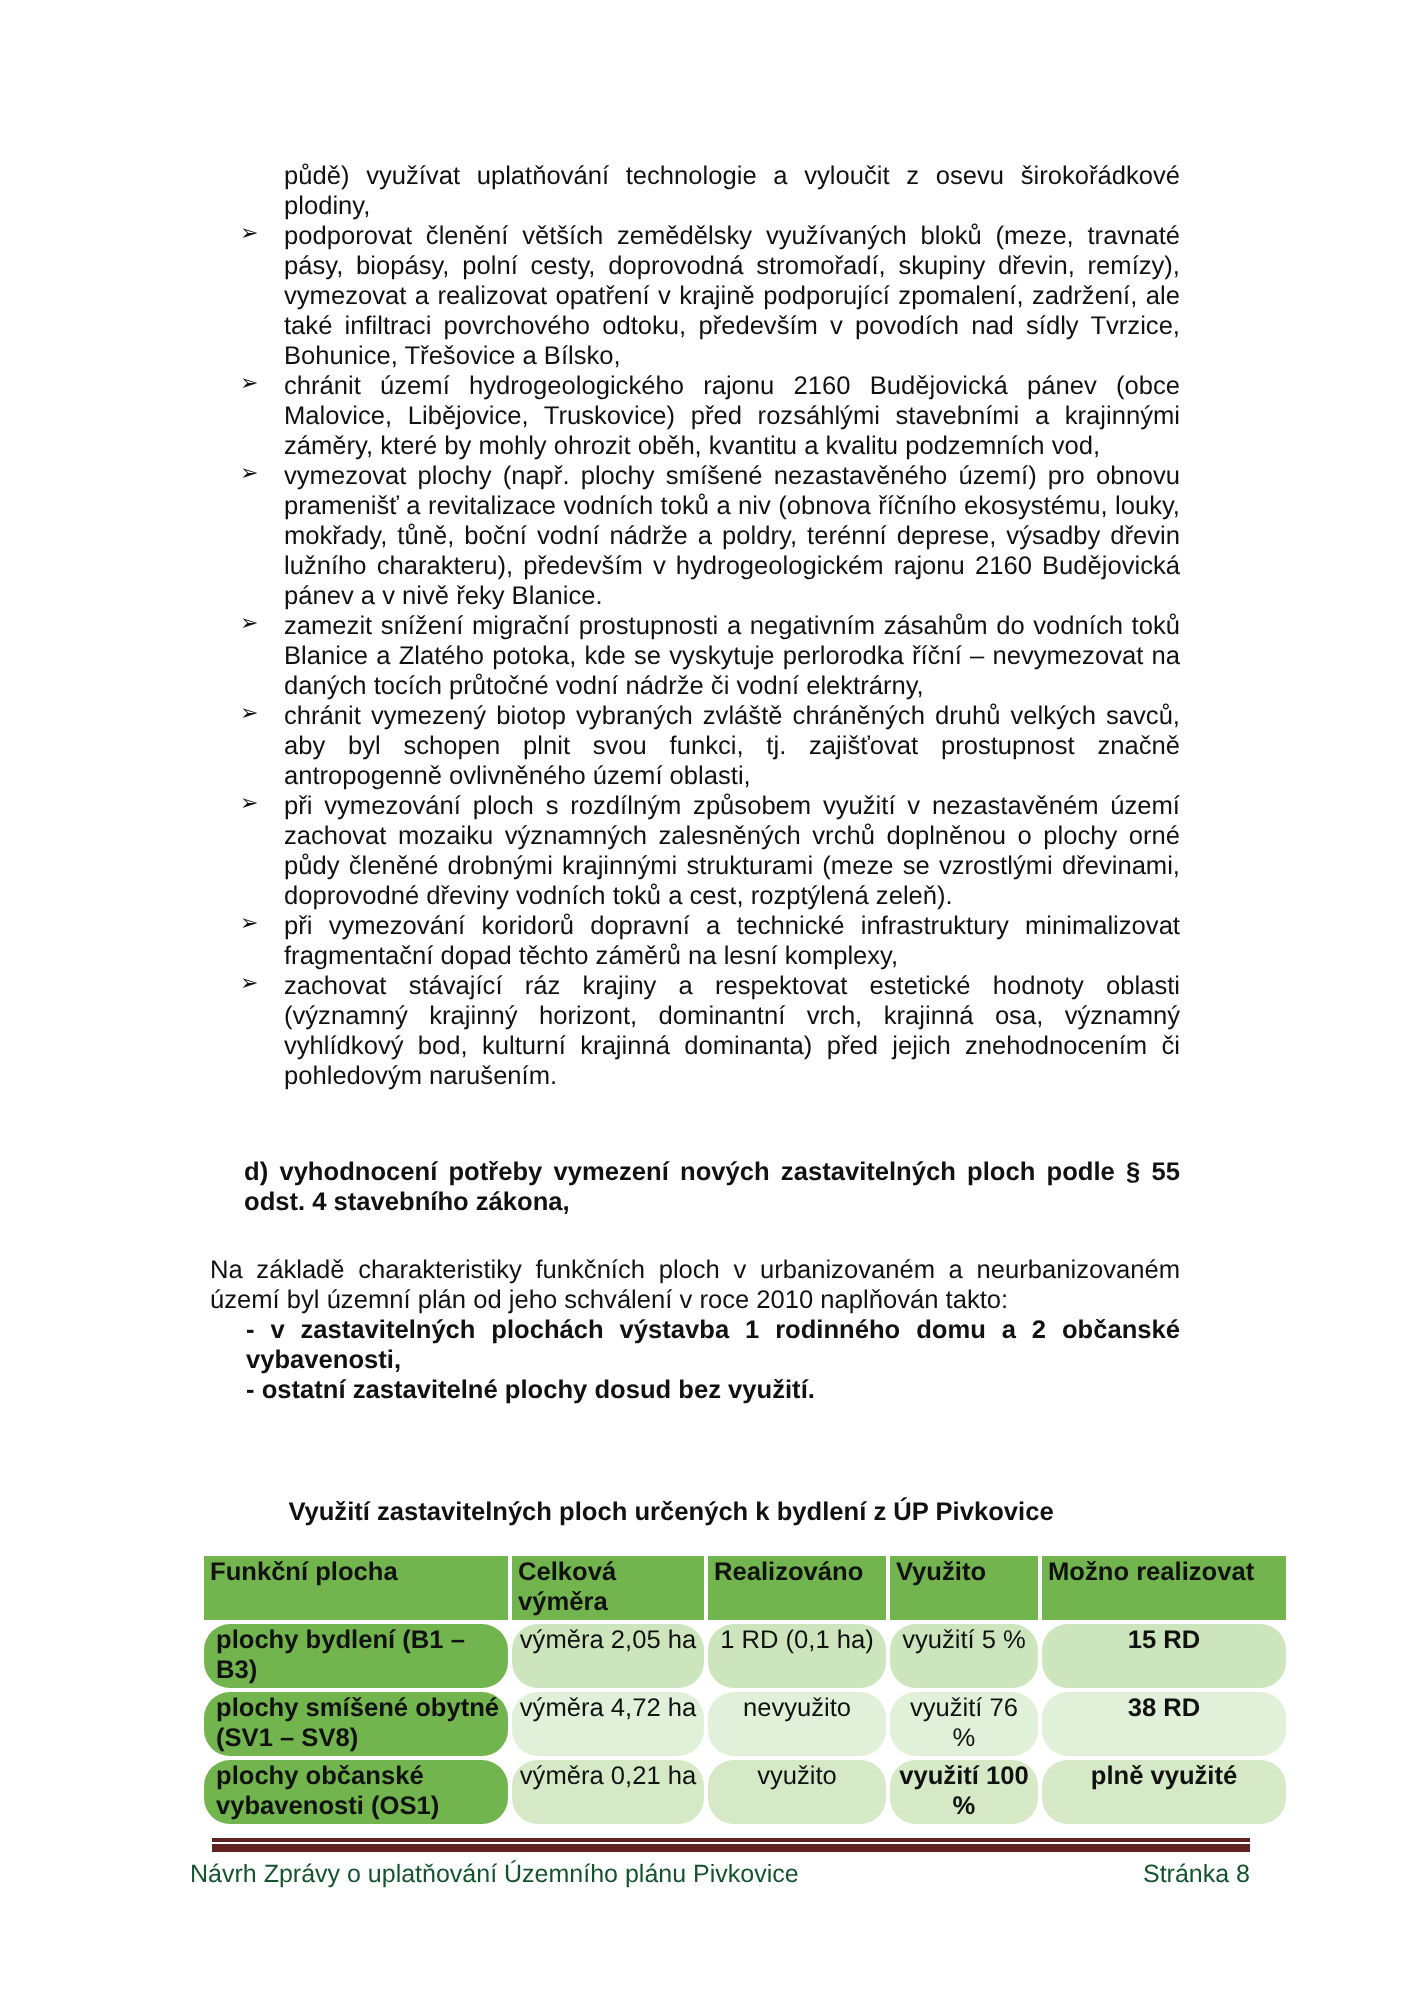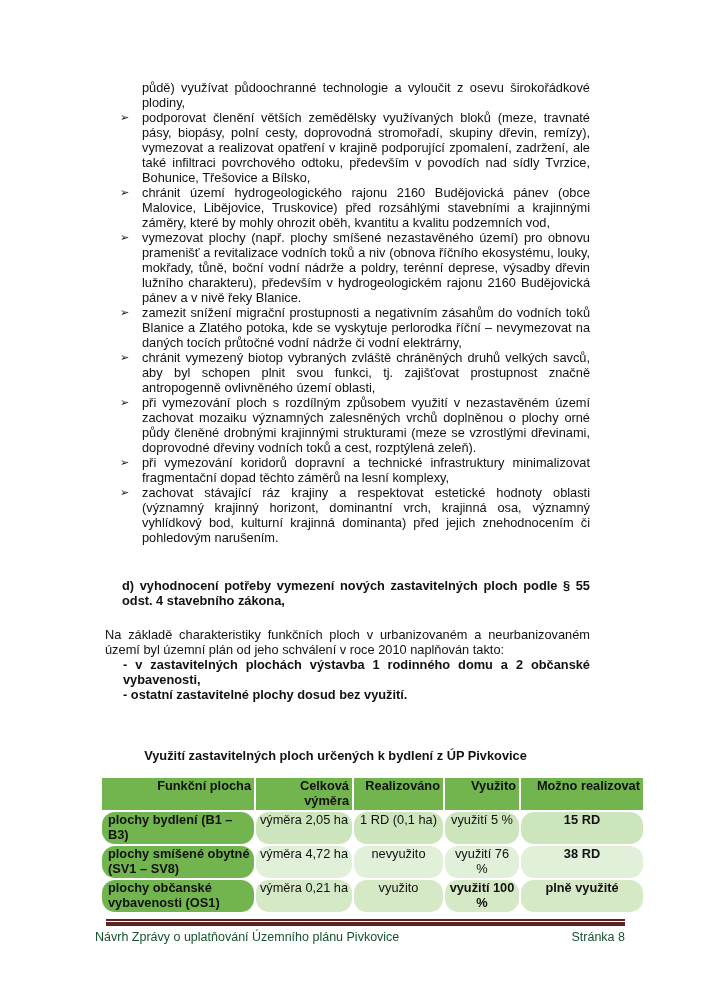--- a/index.html
+++ b/index.html
@@ -18,41 +18,41 @@
   .para { margin-top:19px; text-align:justify; }
   .sub { margin-left:18px; font-weight:bold; text-align:justify; }
   .table-title { position:absolute; top:748px; left:93px; width:485px; text-align:center; font-weight:bold; }
   table.usage-table {
     position:absolute; top:776px; left:100px; width:545px;
     border-collapse:separate; border-spacing:2px; table-layout:fixed;
     font-size:12.8px; line-height:15px;
   }
   table.usage-table tr { height:32px; }
   table.usage-table th, table.usage-table td { padding:0 3px; vertical-align:top; }
-  table.usage-table th { background:var(--header-green,#72b54e); font-weight:bold; text-align:right; }
+  table.usage-table th { background:var(--header-green,#72b54e); font-weight:bold; text-align:left; }
   table.usage-table td { text-align:center;border-radius:13px; }
   table.usage-table td.fc { background:var(--header-green,#72b54e); font-weight:bold; text-align:left; padding-left:6px; }
   tr.r0 td:not(.fc) { background:var(--row-band-a,#cde5bc); }
   tr.r1 td:not(.fc) { background:var(--row-band-b,#e1f0d9); }
   tr.r2 td:not(.fc) { background:var(--row-band-c,#d5e9c6); }
   td.bold { font-weight:bold; }
   .footer { position:absolute; left:95px; top:919px; width:530px; }
   .rule-thin  { height:2px; background:var(--footer-rule,#5e2320); margin-left:11px; }
   .rule-gap   { height:1px; background:#fff; margin-left:11px; }
   .rule-thick { height:4px; background:var(--footer-rule,#5e2320); margin-left:11px; }
   .frow { display:flex; justify-content:space-between; margin-top:4px; font-size:12.5px; color:#14532d; }
 </style>
 </head>
 <body>
 
 <div class="page">
 
   <div class="textblock">
 
-    <div class="cont">půdě) využívat půdoochranné technologie a vyloučit z osevu širokořádkové plodiny,</div>
+    <div class="cont">půdě) využívat uplatňování technologie a vyloučit z osevu širokořádkové plodiny,</div>
 
     <ul class="bullets">
       <li>
         <span class="marker">➢</span>
         <span>podporovat členění větších zemědělsky využívaných bloků (meze, travnaté pásy, biopásy, polní cesty, doprovodná stromořadí, skupiny dřevin, remízy), vymezovat a realizovat opatření v krajině podporující zpomalení, zadržení, ale také infiltraci povrchového odtoku, především v povodích nad sídly Tvrzice, Bohunice, Třešovice a Bílsko,</span>
       </li>
       <li>
         <span class="marker">➢</span>
         <span>chránit území hydrogeologického rajonu 2160 Budějovická pánev (obce Malovice, Libějovice, Truskovice) před rozsáhlými stavebními a krajinnými záměry, které by mohly ohrozit oběh, kvantitu a kvalitu podzemních vod,</span>
       </li>

